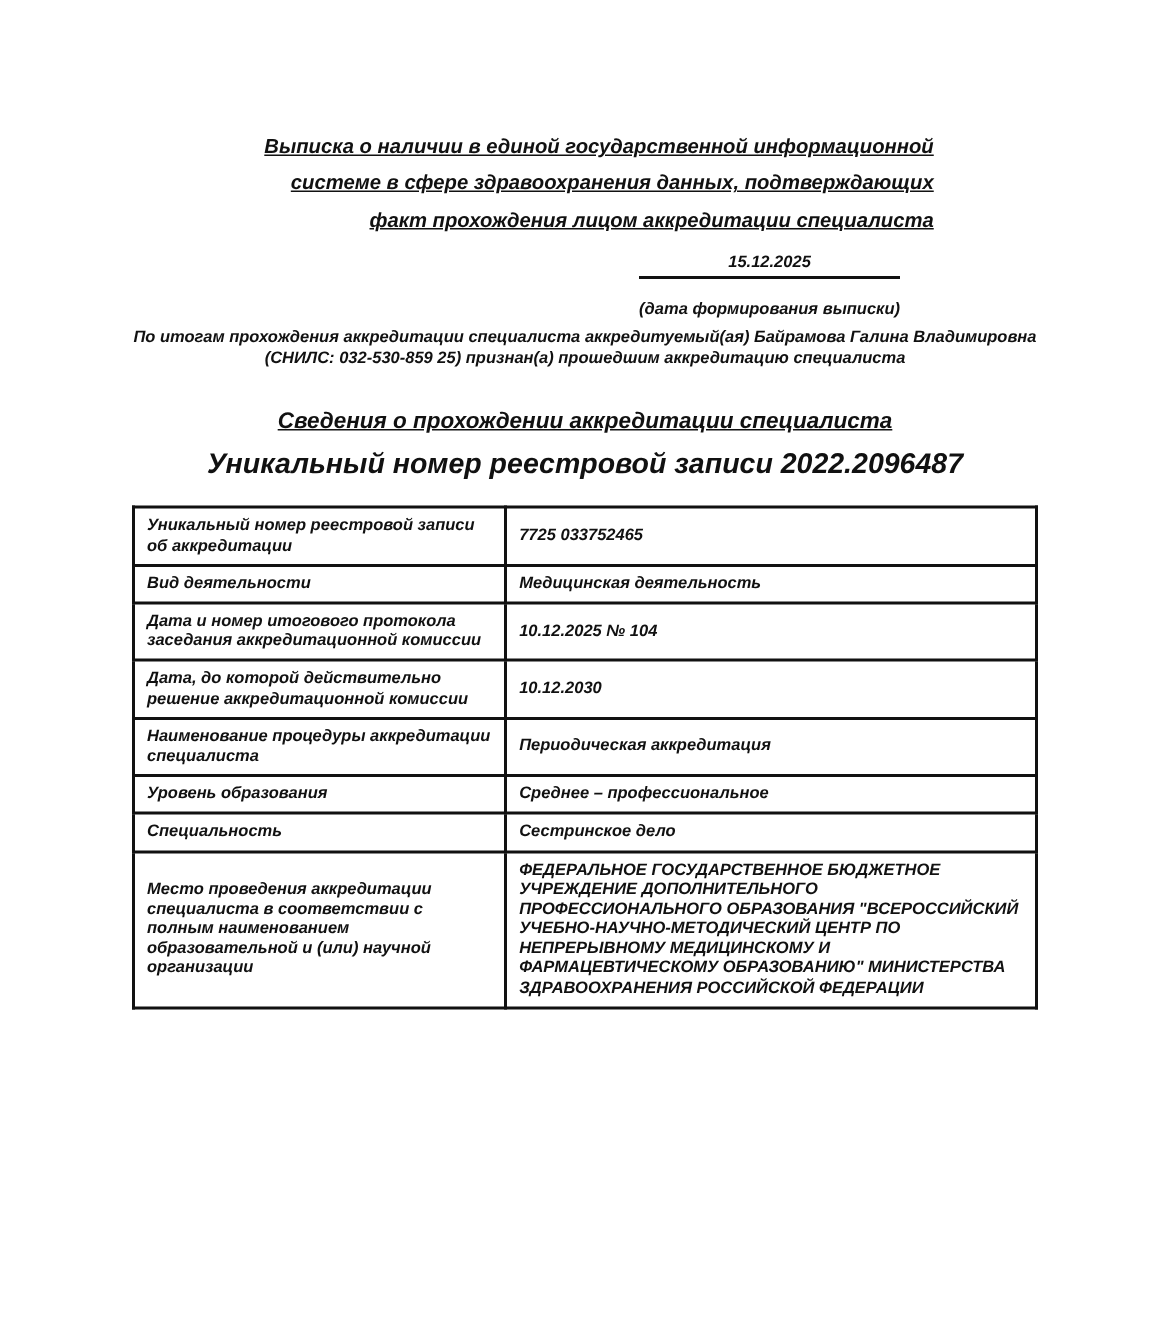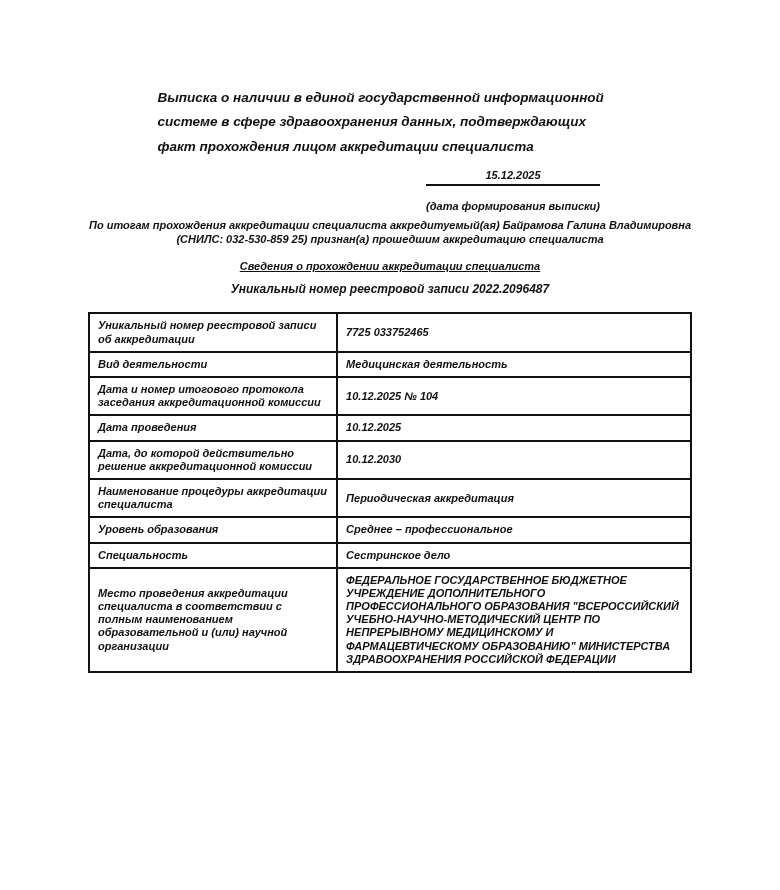--- a/index.html
+++ b/index.html
@@ -15,23 +15,24 @@
     font-weight: bold;
     font-style: italic;
     color: #111111;
   }
   .doc {
     padding-top: 86px;
   }
   .doc-title {
     max-width: 465px;
     margin: 0 auto;
-    text-align: left;
+    text-align: right;
     font-size: 13.5px;
     line-height: 1.8;
+    text-decoration: underline;
   }
   .date-block {
     width: max-content;
     margin: 10px 180px 0 auto;
     text-align: center;
     font-size: 11px;
   }
   .date-value {
     display: block;
     padding: 0 4px 3px 4px;
@@ -44,29 +45,29 @@
     white-space: nowrap;
   }
   .intro {
     width: 610px;
     margin: 6px auto 0;
     text-align: center;
     font-size: 11px;
     line-height: 1.3;
   }
   .section-heading {
-    margin: 14px auto 0;
+    margin: 26px auto 0;
     text-align: center;
-    font-size: 11px;
+    font-size: 15px;
     text-decoration: underline;
   }
   .registry-heading {
     margin: 10px auto 16px;
     text-align: center;
-    font-size: 12px;
+    font-size: 19px;
   }
   table.acc-table {
     width: 604px;
     margin: 13px auto 15px;
     border-collapse: collapse;
     table-layout: fixed;
   }
   table.acc-table td {
     border: 2px solid #111111;
     padding: 5px 8px;
@@ -104,24 +105,20 @@
       </tr>
       <tr>
         <td class="label-cell">Вид деятельности</td>
         <td class="value-cell">Медицинская деятельность</td>
       </tr>
       <tr>
         <td class="label-cell">Дата и номер итогового протокола заседания аккредитационной комиссии</td>
         <td class="value-cell">10.12.2025 № 104</td>
       </tr>
       <tr>
-        <td class="label-cell">Дата проведения</td>
-        <td class="value-cell">10.12.2025</td>
-      </tr>
-      <tr>
         <td class="label-cell">Дата, до которой действительно решение аккредитационной комиссии</td>
         <td class="value-cell">10.12.2030</td>
       </tr>
       <tr>
         <td class="label-cell">Наименование процедуры аккредитации специалиста</td>
         <td class="value-cell">Периодическая аккредитация</td>
       </tr>
       <tr>
         <td class="label-cell">Уровень образования</td>
         <td class="value-cell">Среднее – профессиональное</td>

